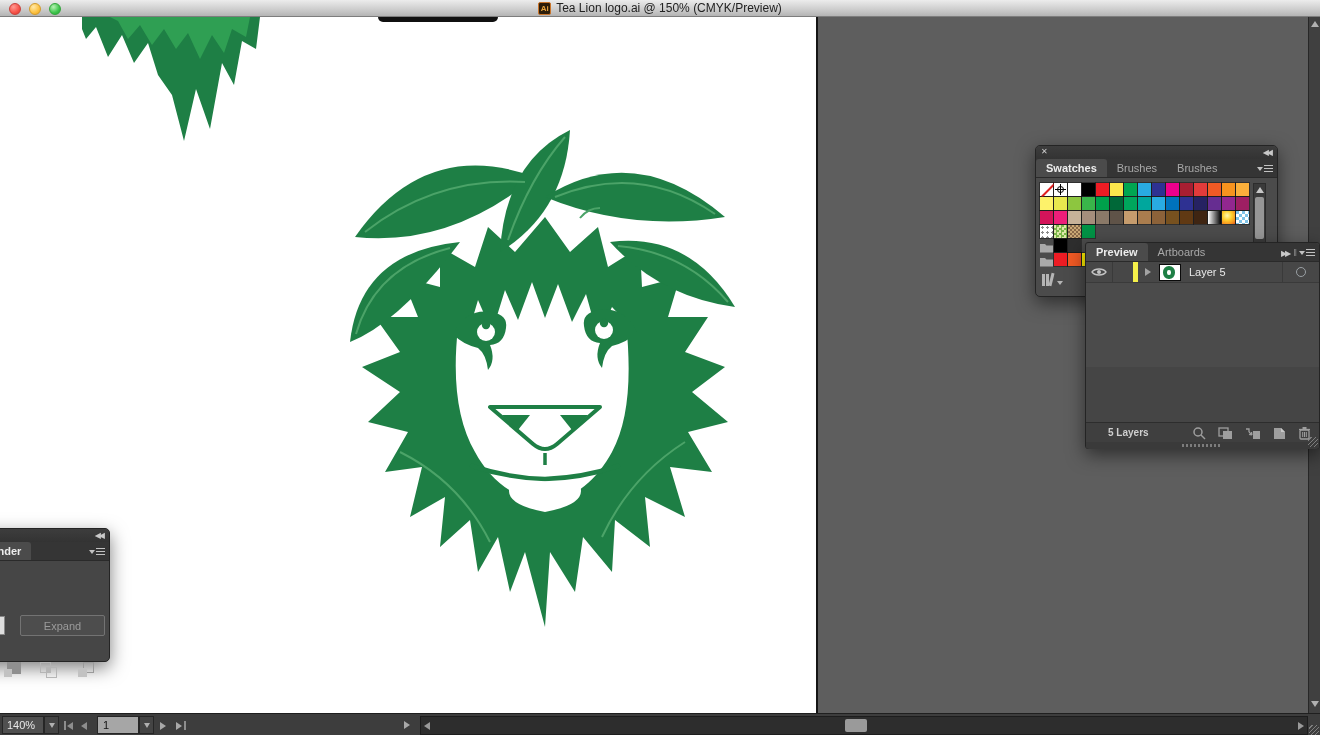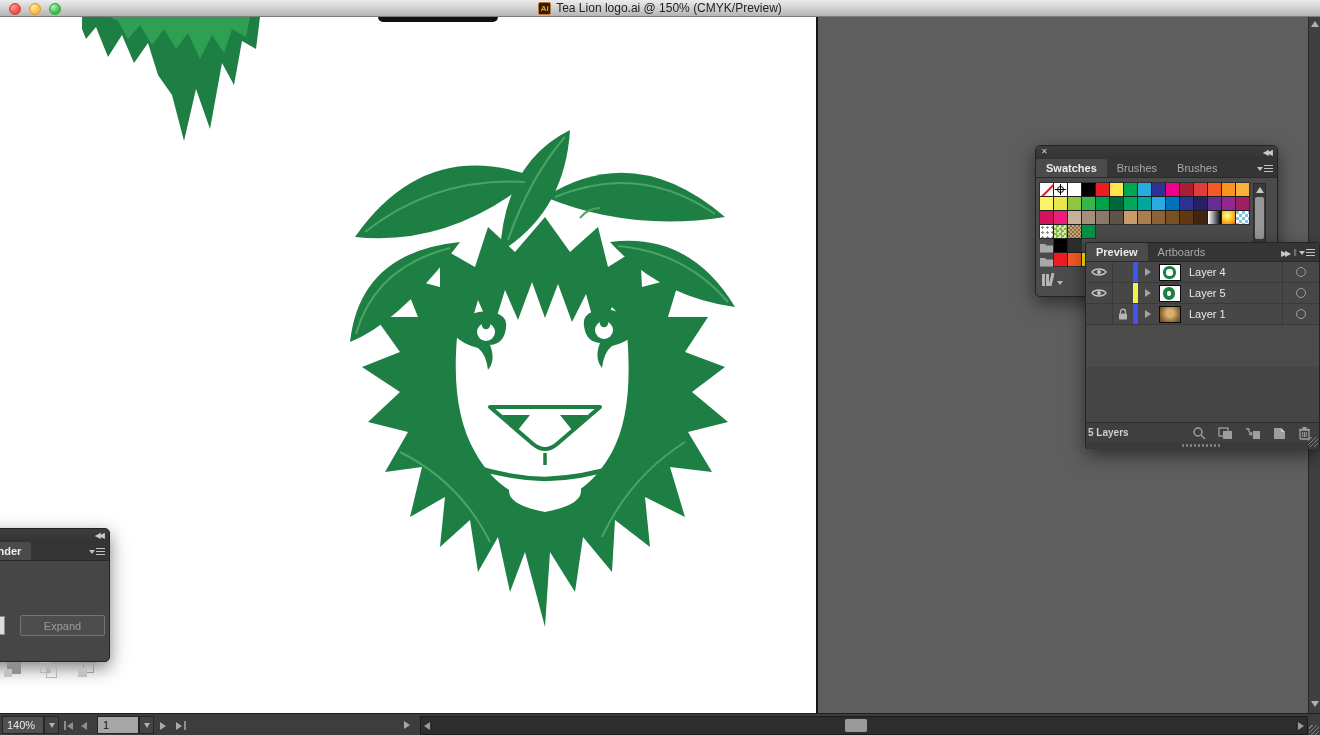--- a/index.html
+++ b/index.html
@@ -95,21 +95,21 @@
   .th-sketch{background:#fff;}
   .th-sketch i{position:absolute;left:3px;top:2px;width:10px;height:2px;
     background:repeating-linear-gradient(90deg,#9a9a9a 0 1px,transparent 1px 3px);}
   .th-sketch em{position:absolute;left:4px;top:11px;width:7px;height:3px;background:#b5b5b5;}
   .th-ring i{position:absolute;left:3px;top:1px;width:13px;height:13px;border:3px solid #1e7f45;border-radius:46%;}
   .th-mane i{position:absolute;left:3px;top:1px;width:12px;height:13px;border:4px solid #1e7f45;border-radius:48%;}
   .th-photo{background:radial-gradient(circle at 50% 42%,#d9b070 0 28%,#99713d 62%,#5d4226);}
   .lyempty{position:absolute;left:0;top:124px;width:233px;height:55px;background:#454545;}
   .lyfoot{position:absolute;left:0;top:179px;width:233px;height:20px;background:#3f3f3f;border-top:1px solid #2d2d2d;
     display:flex;align-items:center;}
-  .lycount{font-size:10px;font-weight:bold;color:#cfcfcf;margin-left:2px;}
+  .lycount{font-size:10px;font-weight:bold;color:#cfcfcf;margin-left:22px;}
   .lyficons{position:absolute;right:8px;top:3px;display:flex;gap:12px;align-items:center;}
   .lydrag{position:absolute;left:0;top:199px;width:233px;height:7px;background:#3a3a3a;border-radius:0 0 3px 3px;}
   .lydrag i{position:absolute;left:96px;top:2px;width:40px;height:3px;
     background:repeating-linear-gradient(90deg,#7c7c7c 0 2px,transparent 2px 4px);}
   .grip{position:absolute;right:1px;bottom:1px;width:10px;height:10px;
     background:repeating-linear-gradient(135deg,transparent 0 2px,#8f8f8f 2px 3px);opacity:.8;}
 
   
   .pfpanel{left:-44px;top:511px;width:154px;height:134px;z-index:30;background:#464646;}
   .pf-body{position:relative;width:100%;height:100%;}
@@ -364,60 +364,26 @@
     </div>
     <div class="lyrows" id="lyrows">
         <div class="lrow">
           <div class="lcell eyec">
             <svg width="16" height="10" viewBox="0 0 16 10">
               <path d="M1,5 C4,1 12,1 15,5 C12,9 4,9 1,5 Z" fill="none" stroke="#c4c4c4" stroke-width="1.3"></path>
               <circle cx="8" cy="5" r="2" fill="#c4c4c4"></circle>
             </svg>
           </div>
           <div class="lcell lockc"></div>
-          <div class="lbar" style="background:#4353f0"></div>
-          <span class="larrow"></span>
-          <div class="lthumb th-ring">
-            <i></i>
-          </div>
-          <span class="lname">Layer 4</span>
-          <div class="ltarget">
-            <span class="circ"></span>
-          </div>
-        </div>
-        <div class="lrow">
-          <div class="lcell eyec">
-            <svg width="16" height="10" viewBox="0 0 16 10">
-              <path d="M1,5 C4,1 12,1 15,5 C12,9 4,9 1,5 Z" fill="none" stroke="#c4c4c4" stroke-width="1.3"></path>
-              <circle cx="8" cy="5" r="2" fill="#c4c4c4"></circle>
-            </svg>
-          </div>
-          <div class="lcell lockc"></div>
           <div class="lbar" style="background:#f5f04a"></div>
           <span class="larrow"></span>
           <div class="lthumb th-mane">
             <i></i>
           </div>
           <span class="lname">Layer 5</span>
-          <div class="ltarget">
-            <span class="circ"></span>
-          </div>
-        </div>
-        <div class="lrow">
-          <div class="lcell eyec"></div>
-          <div class="lcell lockc">
-            <svg width="10" height="12" viewBox="0 0 10 12">
-              <path d="M2.5,5.5 V3.8 a2.5,2.5 0 0 1 5,0 V5.5" fill="none" stroke="#b5b5b5" stroke-width="1.4"></path>
-              <rect x="1" y="5.5" width="8" height="6" rx="1" fill="#b5b5b5"></rect>
-            </svg>
-          </div>
-          <div class="lbar" style="background:#4353f0"></div>
-          <span class="larrow"></span>
-          <div class="lthumb th-photo"></div>
-          <span class="lname">Layer 1</span>
           <div class="ltarget">
             <span class="circ"></span>
           </div>
         </div>
       </div>
     <div class="lyempty"></div>
     <div class="lyfoot">
       <span class="lycount">5 Layers</span>
       <div class="lyficons">
         <svg width="14" height="14">

